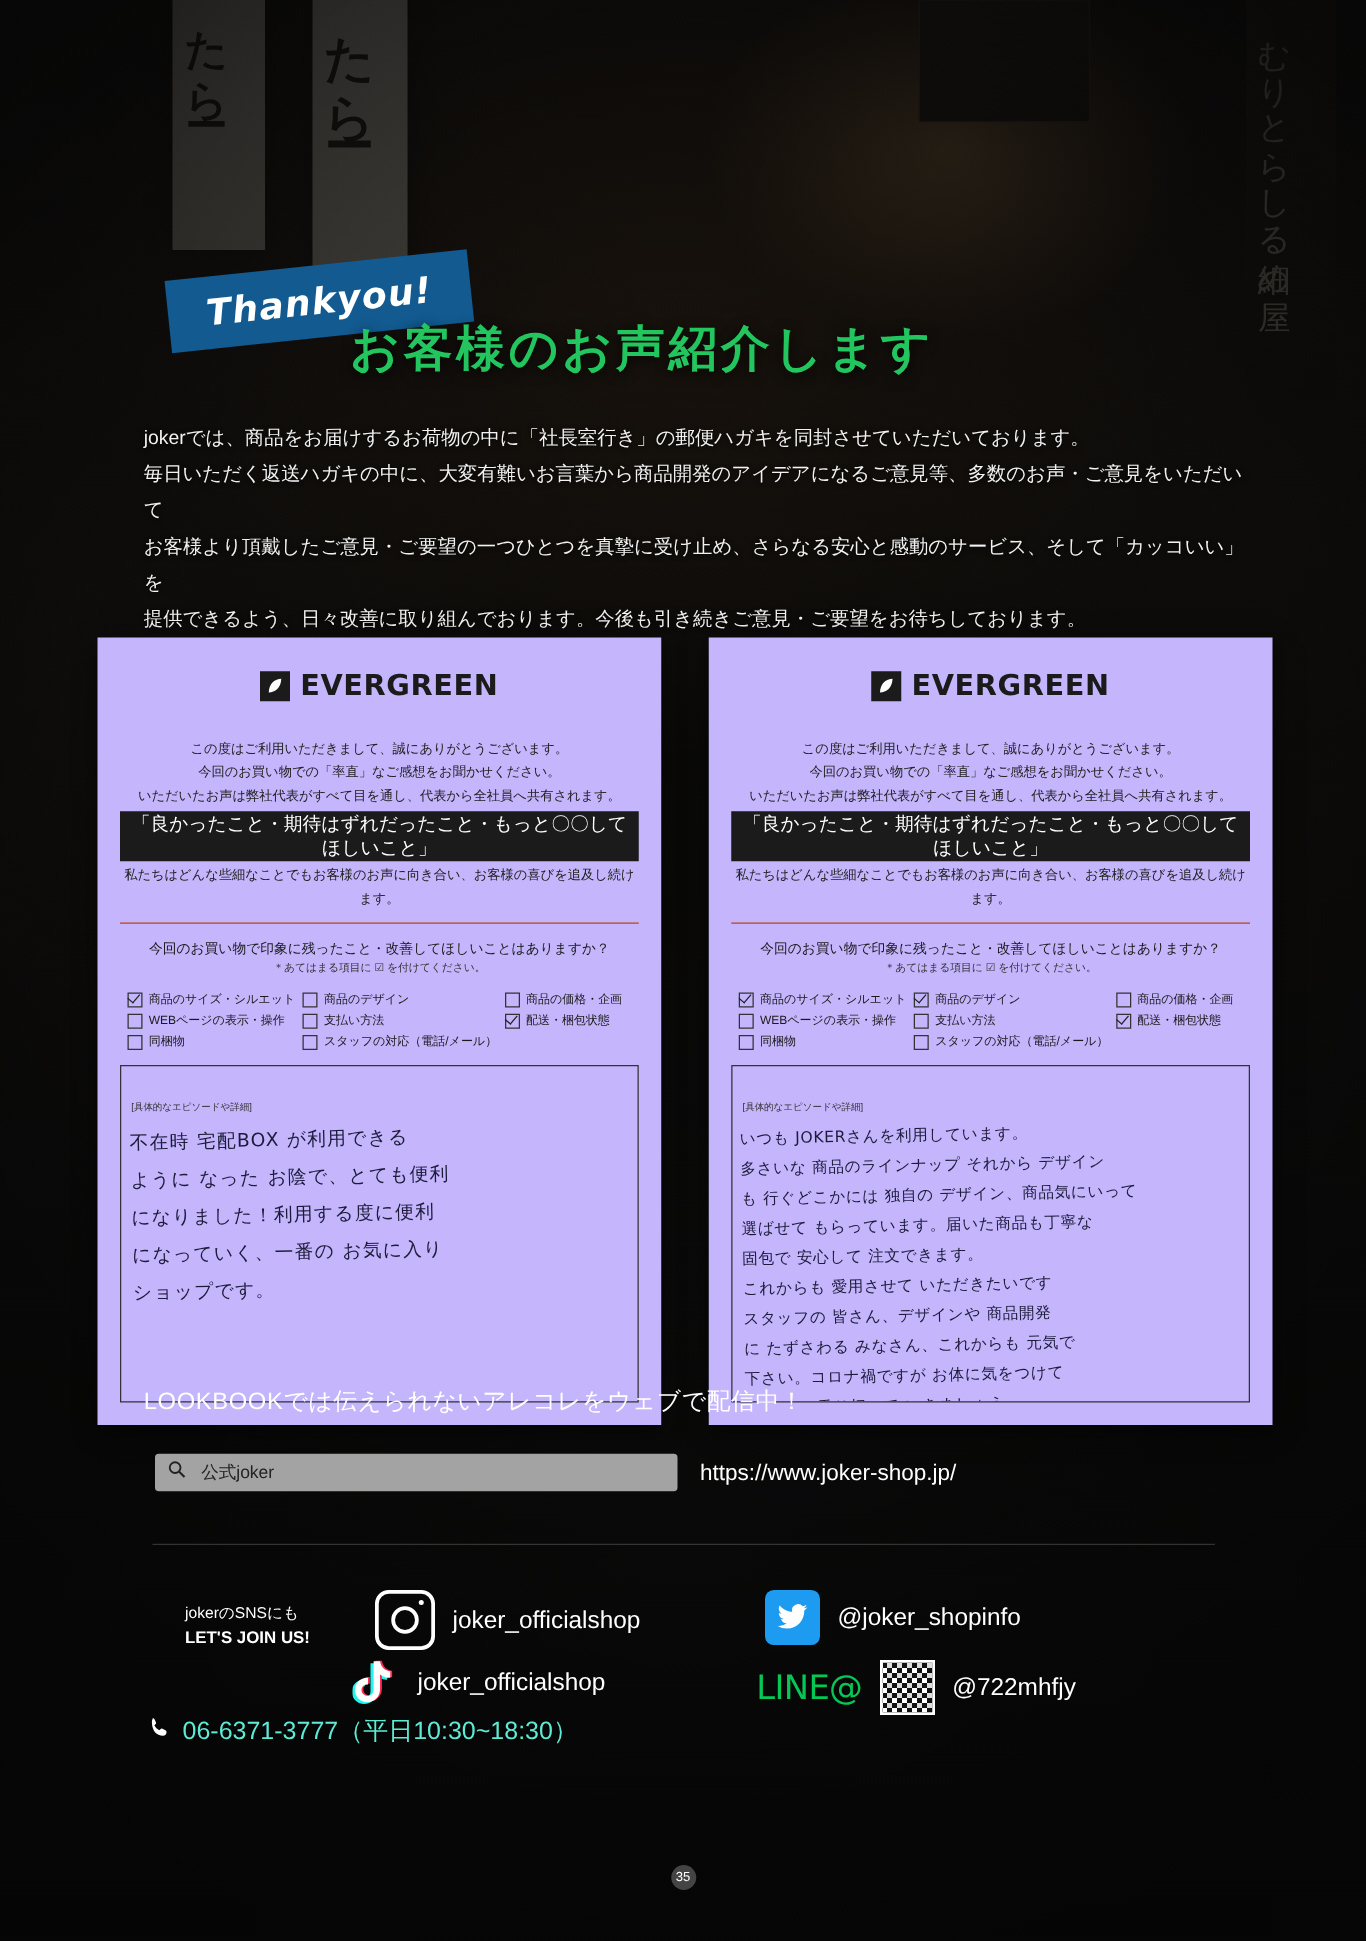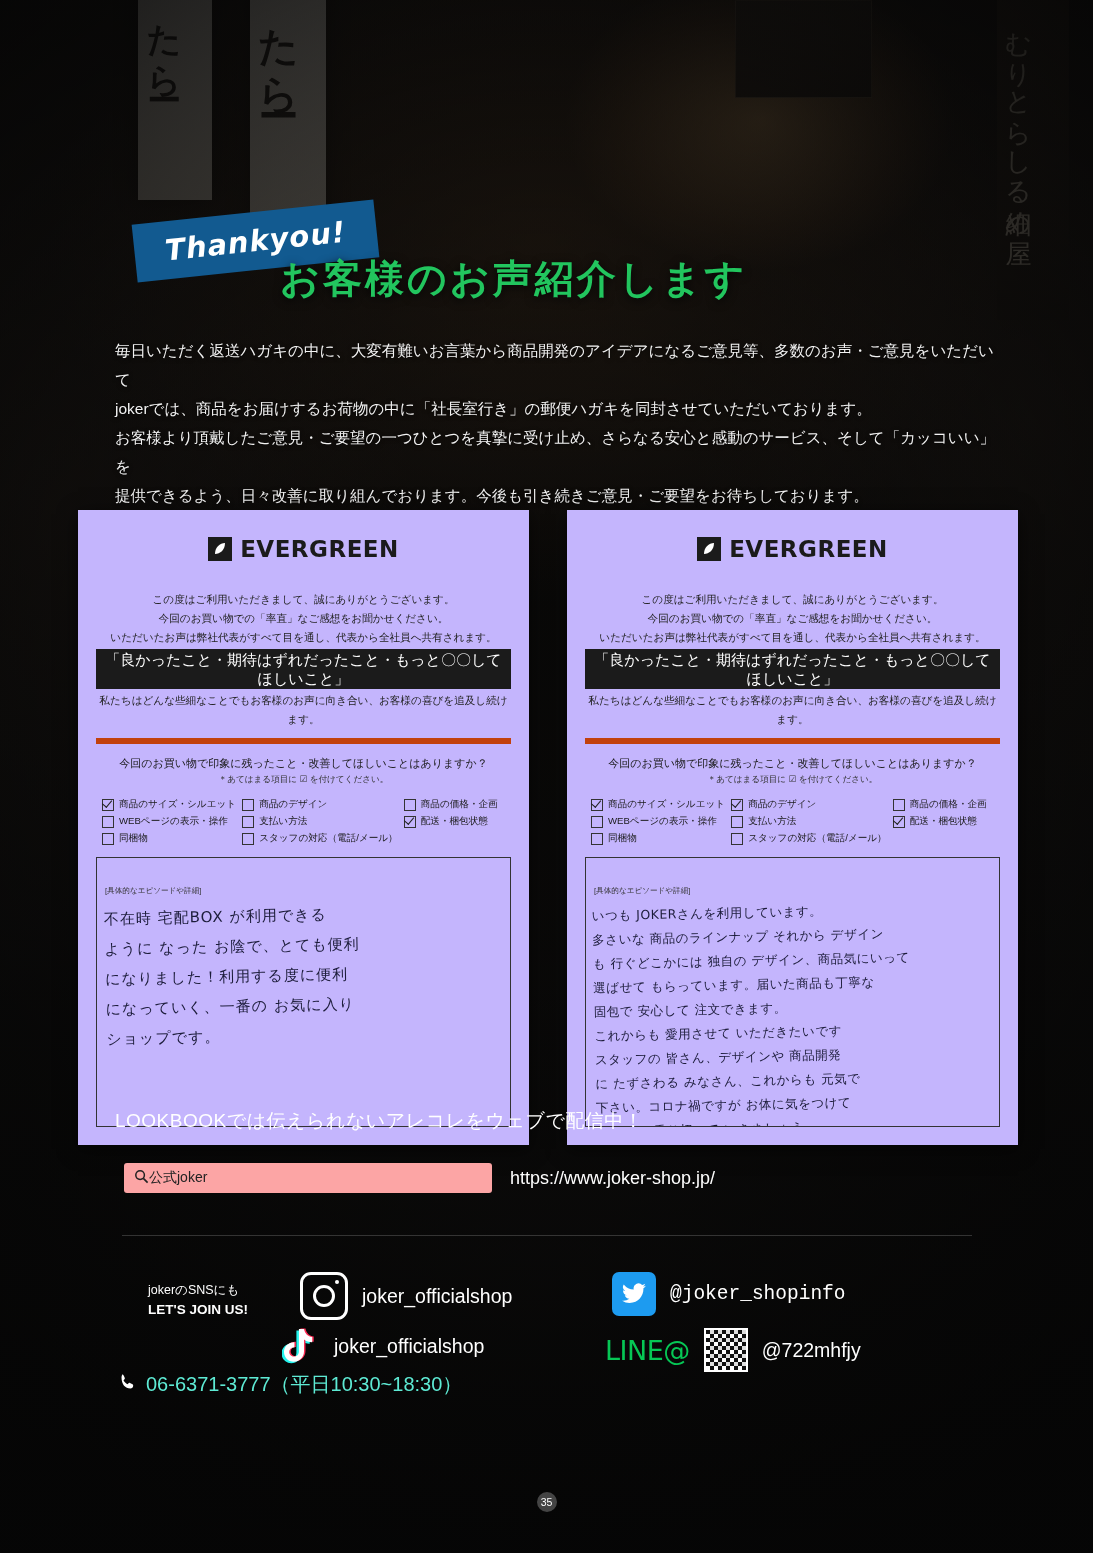--- a/index.html
+++ b/index.html
@@ -167,21 +167,21 @@
   }
   .logo-mark svg { display: block; }
   .logo-text {
     font-family: "DejaVu Sans", "Liberation Sans", sans-serif;
     font-weight: bold;
     font-size: 23px;
     letter-spacing: 0.5px;
     color: #1b1b1b;
   }
   .card-lines {
-    border-bottom: 6px solid #c2410c;
+    border-bottom: 1px solid #c2410c;
     padding-bottom: 9px;
     margin-top: 28px;
   }
   .card-lines div {
     text-align: center;
     font-size: 10.6px;
     line-height: 19px;
     color: #222;
   }
   .card-hl {
@@ -265,29 +265,29 @@
   }
   .search-row {
     position: absolute;
     left: 124px;
     top: 1163px;
     display: flex;
     align-items: center;
     gap: 18px;
   }
   .search-box {
-    width: 368px;
+    width: 418px;
     height: 30px;
-    background: #fca5a5;
+    background: #a3a3a3;
     border-radius: 3px;
     display: flex;
     align-items: center;
     padding: 0 10px;
     box-sizing: border-box;
-    gap: 0;
+    gap: 12px;
   }
   .search-box .q { color: #222; font-size: 14px; }
   .site-url { font-size: 18px; color: #ffffff; }
   .divider {
     position: absolute;
     left: 122px;
     top: 1235px;
     width: 850px;
     height: 1px;
     background: rgba(255,255,255,0.18);
@@ -298,21 +298,21 @@
     left: 148px;
     top: 1280px;
     line-height: 20px;
   }
   .sns-label .l1 { font-size: 12.5px; color: #fff; }
   .sns-label .l2 { font-size: 13.5px; font-weight: bold; color: #fff; }
 
   .sns-item { position: absolute; display: flex; align-items: center; gap: 14px; }
   .sns-item .handle { font-size: 19.5px; color: #ffffff; }
   .ig { left: 300px; top: 1272px; }
-  .tw { left: 612px; top: 1272px; font-family: Liberation Mono, monospace; }
+  .tw { left: 612px; top: 1272px; }
   .tk { left: 278px; top: 1325px; }
   .ln { left: 605px; top: 1328px; }
 
   .icon-ig {
     width: 42px; height: 42px;
     border: 3px solid #fff;
     border-radius: 11px;
     position: relative;
     flex: none;
   }
@@ -408,22 +408,22 @@
   <div class="bg-scrim"></div>
 
   <div class="content">
 
     <div class="thankyou-badge">
       <span class="txt">Thankyou!</span>
     </div>
     <div class="main-title">お客様のお声紹介します</div>
 
     <div class="intro">
+      <p>jokerでは、商品をお届けするお荷物の中に「社長室行き」の郵便ハガキを同封させていただいております。</p>
       <p>毎日いただく返送ハガキの中に、大変有難いお言葉から商品開発のアイデアになるご意見等、多数のお声・ご意見をいただいて</p>
-      <p>jokerでは、商品をお届けするお荷物の中に「社長室行き」の郵便ハガキを同封させていただいております。</p>
       <p>お客様より頂戴したご意見・ご要望の一つひとつを真摯に受け止め、さらなる安心と感動のサービス、そして「カッコいい」を</p>
       <p>提供できるよう、日々改善に取り組んでおります。今後も引き続きご意見・ご要望をお待ちしております。</p>
     </div>
 
     <div class="cards">
 
       <div class="card">
         <div class="card-logo">
           <span class="logo-mark">
             <svg width="16" height="16" viewBox="0 0 16 16">

